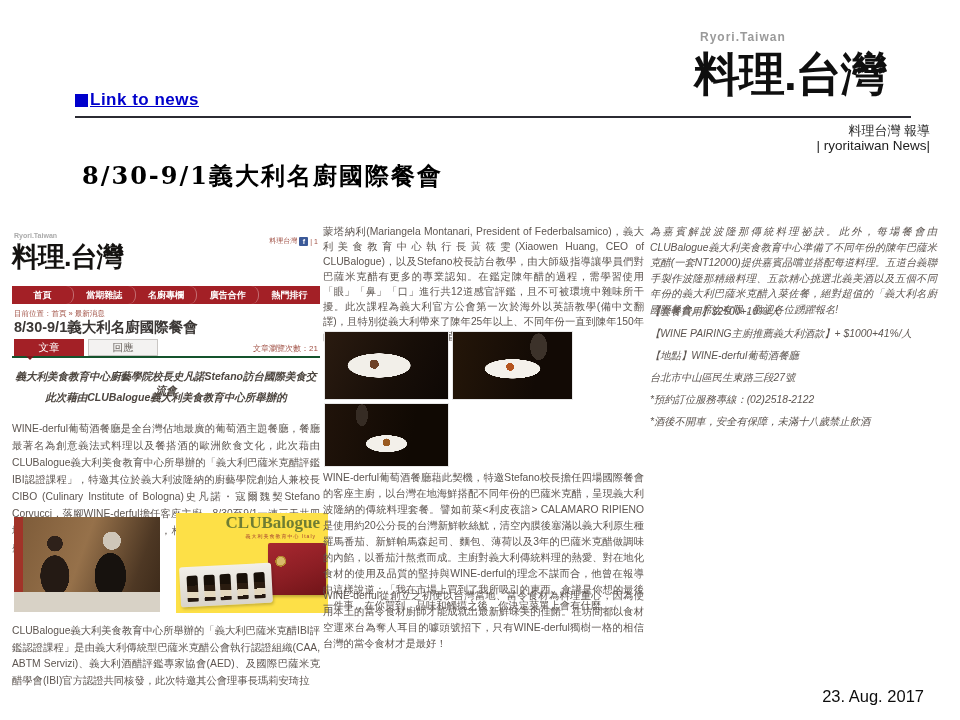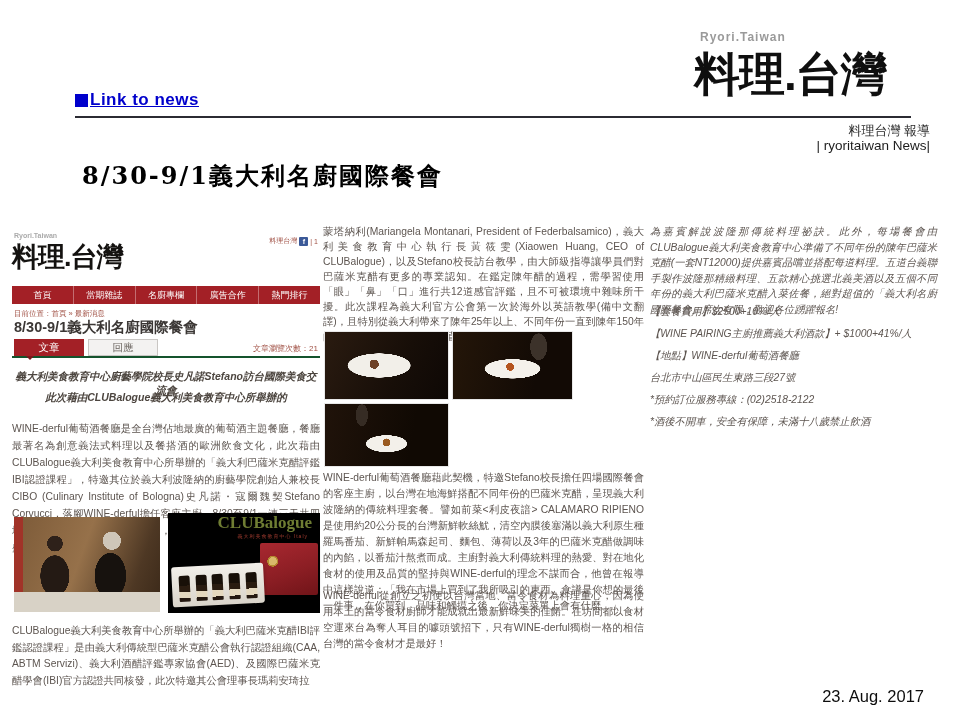--- a/index.html
+++ b/index.html
@@ -34,22 +34,22 @@
   .c3 { left:640px; width:287px;font-style:italic; }
   .shot p { color:#5d5550; font-size:10.3px; text-align:justify; }
 
   
   .w-small { position:absolute; left:2px; top:22px; font-size:7px; color:#aaa; font-weight:bold; }
   .w-logo  { position:absolute; left:0;  top:29px; font-size:27px; font-weight:900; color:#141210; letter-spacing:-1px; }
   .w-social{ position:absolute; right:2px; top:26px; font-size:7px; color:#a05044; display:flex; align-items:center; gap:2px; }
   .fb { width:9px; height:9px; background:#3b5998; color:#fff; font-size:7px; font-weight:bold;
         display:inline-flex; align-items:center; justify-content:center; border-radius:1px; }
   .w-nav { position:absolute; left:0; top:76px; width:100%; height:18px; background:#a32026; display:flex; }
-  .w-nav span { flex:1; color:#fff; font-size:9px; font-weight:normal; text-align:center; line-height:18px;
-                border-right:1px solid rgba(255,255,255,.35); cursor:pointer; }
+  .w-nav span { flex:1; color:#fff; font-size:9px; font-weight:bold; text-align:center; line-height:18px;
+                border-right:1px solid rgba(255,255,255,.35); cursor:pointer;border-radius:8px; }
   .w-nav span:last-child { border-right:none; }
   .w-crumb { position:absolute; left:2px; top:99px; font-size:7.5px; color:#a05044; }
   .w-atitle{ position:absolute; left:2px; top:108px; font-size:14.5px; font-weight:bold; color:#3b3735; }
   .w-tabs  { position:absolute; left:0; top:129px; width:100%; height:19px; border-bottom:2px solid #14532d; }
   .tab-on  { position:absolute; left:2px; top:0; width:70px; height:17px; background:#a32026; color:#fff;
              font-size:10.5px; text-align:center; line-height:17px; cursor:pointer; }
   .tab-on::after { content:""; position:absolute; left:12px; top:17px; border:4px solid transparent; border-top-color:#7d161b; }
   .tab-off { position:absolute; left:76px; top:0; width:70px; height:17px; background:#f3f2f1; border:1px solid #c9c6c3;
              color:#6b6560; font-size:10.5px; text-align:center; line-height:15px; cursor:pointer; }
   .w-views { position:absolute; right:2px; top:4px; font-size:8px; color:#a05044; }
@@ -63,21 +63,21 @@
     position:absolute; left:2px; top:307px; width:146px; height:95px;
     background:
       linear-gradient(0deg,#d8d2c6 0 20px, rgba(0,0,0,0) 20px),
       radial-gradient(circle 15px at 67% 25%, #cfc6b8 0 60%, rgba(0,0,0,0) 61%),
       radial-gradient(ellipse 26px 38px at 66% 62%, #17120e 0 60%, rgba(0,0,0,0) 61%),
       radial-gradient(circle 13px at 28% 28%, #2e211a 0 60%, rgba(0,0,0,0) 61%),
       radial-gradient(ellipse 24px 34px at 28% 62%, #241a14 0 60%, rgba(0,0,0,0) 61%),
       linear-gradient(90deg,#a13328 0 9px, rgba(0,0,0,0) 9px),
       linear-gradient(110deg,#7c5a38,#96714a 45%,#4e3824 80%,#3a2818);
   }
-  .club-area { position:absolute; left:156px; top:303px; width:152px; height:100px; background:#000000; }
+  .club-area { position:absolute; left:164px; top:303px; width:152px; height:100px; background:#fde047; }
   .club-logo { font-size:17px; font-weight:bold; color:#6f7d33; font-family:"Liberation Serif","DejaVu Serif",serif;
                text-align:right; padding-right:8px; }
   .club-sub  { font-size:5px; color:#a33c30; text-align:right; padding-right:10px; letter-spacing:1px; }
   .club-italy{ font-size:5px; color:#a33c30; text-align:right; padding-right:2px; display:inline; }
   .redbox { position:absolute; left:92px; top:30px; width:58px; height:52px; border-radius:2px;
             background:
               radial-gradient(circle 9px at 22% 35%, #d9b96a 0 45%, #b4892f 46% 60%, rgba(0,0,0,0) 61%),
               linear-gradient(160deg,#a82830,#8c1e24 55%,#701418);
             box-shadow:1px 2px 3px rgba(0,0,0,.25); }
   .tray { position:absolute; left:4px; top:52px; width:92px; height:40px; background:linear-gradient(180deg,#f2efe9,#d9d4ca);

